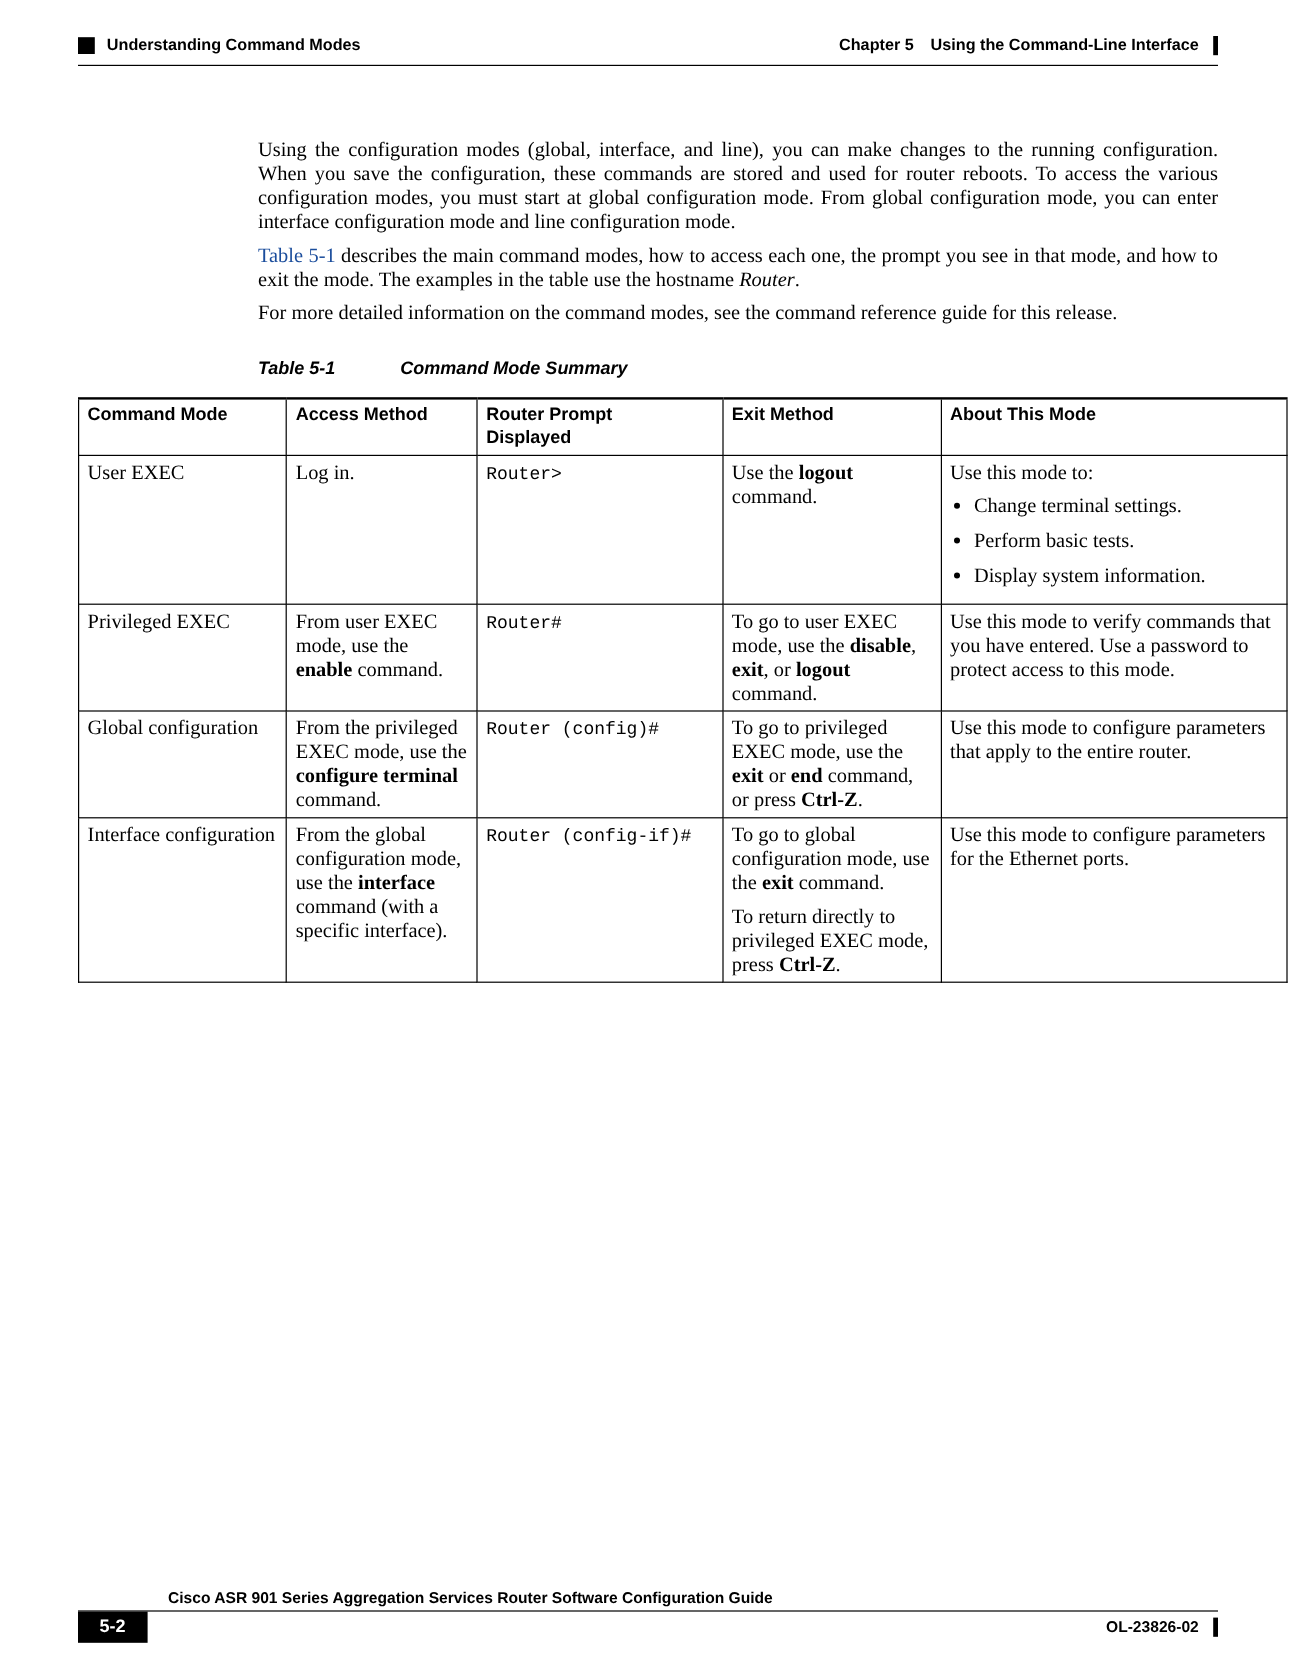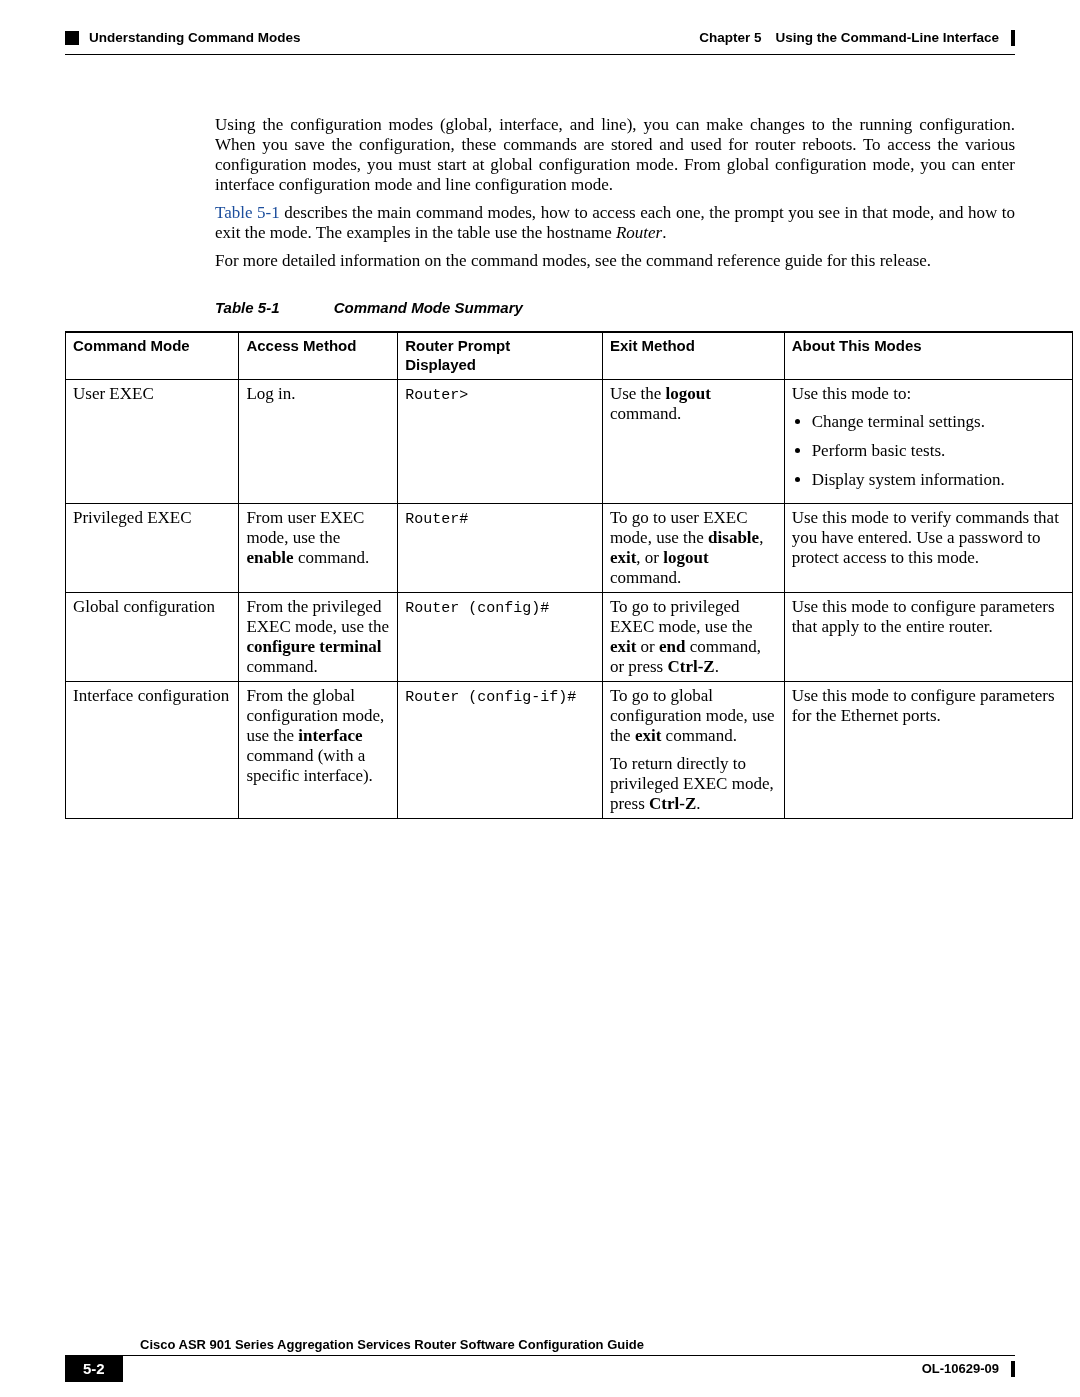--- a/index.html
+++ b/index.html
@@ -111,21 +111,21 @@
   .b { font-weight: bold; }
   .col1 { width: 166px; }
   .col2 { width: 152px; }
   .col3 { width: 196px; }
   .col4 { width: 174px; }
   .col5 { width: 276px; }
 
   .footer {
     position: absolute;
     left: 0; right: 0;
-    bottom: 15px;
+    bottom: 28px;
     padding: 0 65px;
   }
   .footer-top {
     display: flex;
     align-items: flex-end;
   }
   .footer-title {
     font-family: Arial, Helvetica, sans-serif;
     font-weight: bold;
     font-size: 13px;
@@ -194,21 +194,21 @@
     <table>
       <thead>
         <tr>
           <th class="col1">Command Mode</th>
           <th class="col2">Access Method</th>
           <th class="col3">
             <span>Router Prompt</span><br>
             <span>Displayed</span>
           </th>
           <th class="col4">Exit Method</th>
-          <th class="col5">About This Modes</th>
+          <th class="col5">About This Mode</th>
         </tr>
       </thead>
       <tbody>
 
         <tr>
           <td>User EXEC</td>
           <td>Log in.</td>
           <td><span class="mono">Router&gt;</span></td>
           <td>
             <span>Use the </span><span class="b">logout</span><span> command.</span>
@@ -269,17 +269,17 @@
 
 </div>
 
 <div class="footer">
   <div class="footer-top">
     <div class="footer-title">Cisco ASR 901 Series Aggregation Services Router Software Configuration Guide</div>
   </div>
   <div class="footer-bottom">
     <span class="page-badge">5-2</span>
     <span class="doc-id">
-      <span>OL-10629-09</span>
+      <span>OL-23826-02</span>
       <span class="black-bar-r"></span>
     </span>
   </div>
 </div>
 
 </body></html>

